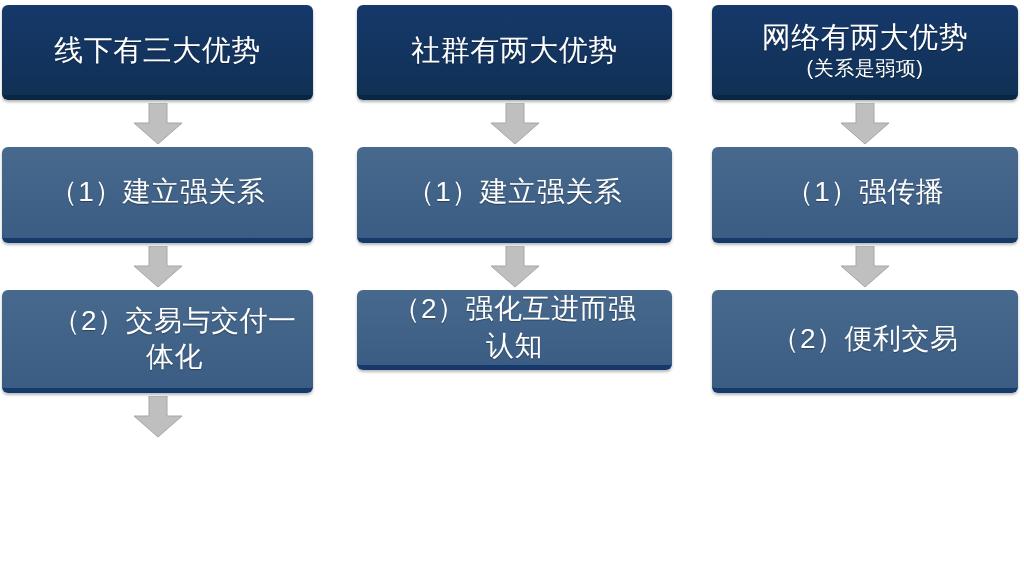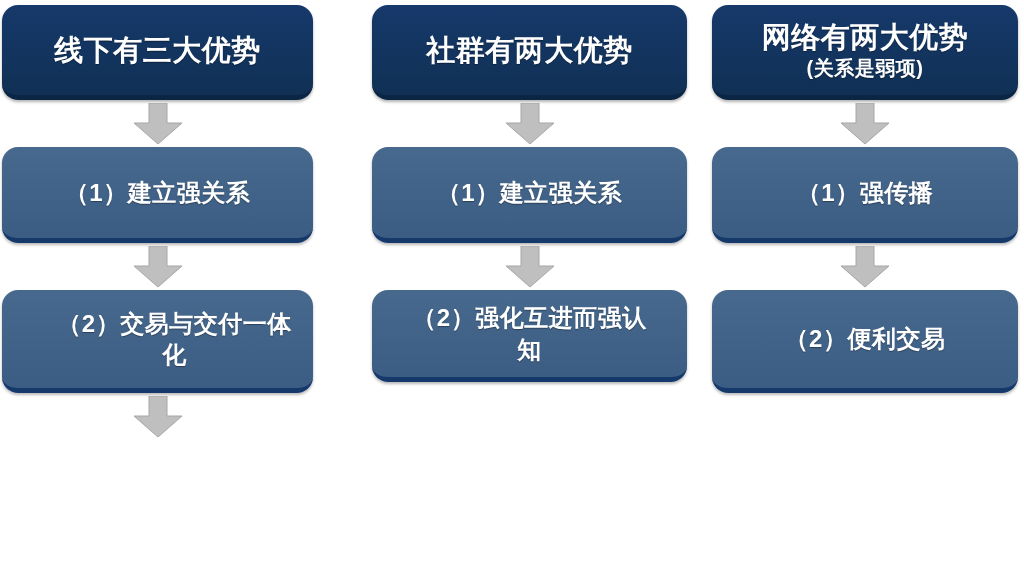--- a/index.html
+++ b/index.html
@@ -14,57 +14,57 @@
     background: #ffffff;
     font-family: "Liberation Sans", "DejaVu Sans", sans-serif;
     overflow: hidden;
   }
   .column {
     position: absolute;
     top: 0;
     height: 575px;
   }
   .col-1 { left: 2px;   width: 311px; }
-  .col-2 { left: 372px; width: 315px; }
+  .col-2 { left: 357px; width: 315px; }
   .col-3 { left: 712px; width: 306px; }
 
   
   .box {
     position: absolute;
     left: 0;
     width: 100%;
     box-sizing: border-box;
-    border-radius: 16px;
+    border-radius: 6px;
     display: flex;
     align-items: center;
     justify-content: center;
     text-align: center;
     color: #ffffff;
-    font-weight: bold;
+    font-weight: normal;
     letter-spacing: 0.5px;
     text-shadow: 0 1px 1px rgba(0,0,0,0.35);
   }
   .box-header {
     background: linear-gradient(180deg, #16396b 0%, #103054 100%);
     border-bottom: 5px solid #0b2644;
     box-shadow: 0 2px 3px rgba(0,0,0,0.30);
     font-size: 29px;
     line-height: 1.18;
     flex-direction: column;
   }
   .box-header .sub {
     font-size: 20px;
     line-height: 1.2;
     margin-top: 2px;
   }
   .box-step {
     background: linear-gradient(180deg, #47698e 0%, #3c5d83 100%);
     border-bottom: 5px solid #16396b;
     box-shadow: 0 2px 3px rgba(0,0,0,0.28);
-    font-size: 24px;
+    font-size: 28px;
     line-height: 1.30;
     padding: 0 16px;
   }
   .box-step .txt {
     display: block;
     max-width: 245px;
   }
 
   
   .arrow {
@@ -81,21 +81,21 @@
   .col-1 .a2    { left: 50%; top: 246px; height: 42px; }
   .col-1 .s2    { top: 290px; height: 103px; justify-content: flex-end; }
   .col-1 .a3    { left: 50%; top: 396px; height: 42px; }
   .col-1 .s3    { top: 440px; height: 134px; }
 
   
   .col-2 .hdr   { top: 5px;   height: 95px; }
   .col-2 .a1    { left: 50%; top: 103px; height: 42px; }
   .col-2 .s1    { top: 147px; height: 96px; }
   .col-2 .a2    { left: 50%; top: 246px; height: 42px; }
-  .col-2 .s2    { top: 290px; height: 92px; }
+  .col-2 .s2    { top: 290px; height: 80px; }
 
   
   .col-3 .hdr   { top: 5px;   height: 95px; }
   .col-3 .a1    { left: 50%; top: 103px; height: 42px; }
   .col-3 .s1    { top: 147px; height: 96px; }
   .col-3 .a2    { left: 50%; top: 246px; height: 42px; }
   .col-3 .s2    { top: 290px; height: 103px; }
 </style>
 </head>
 <body>

